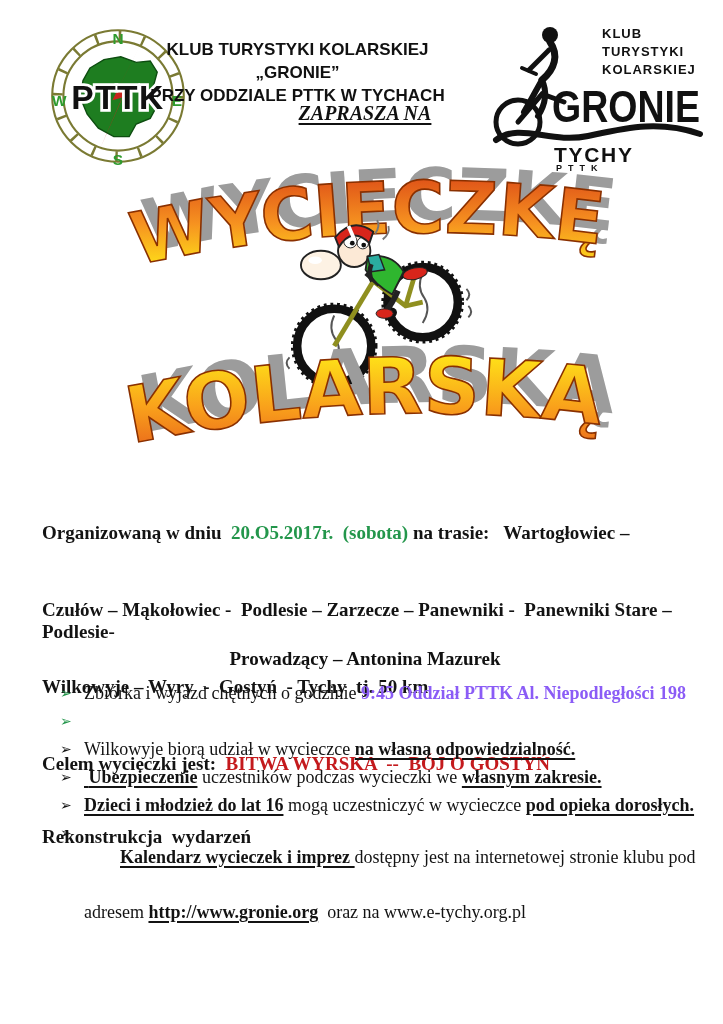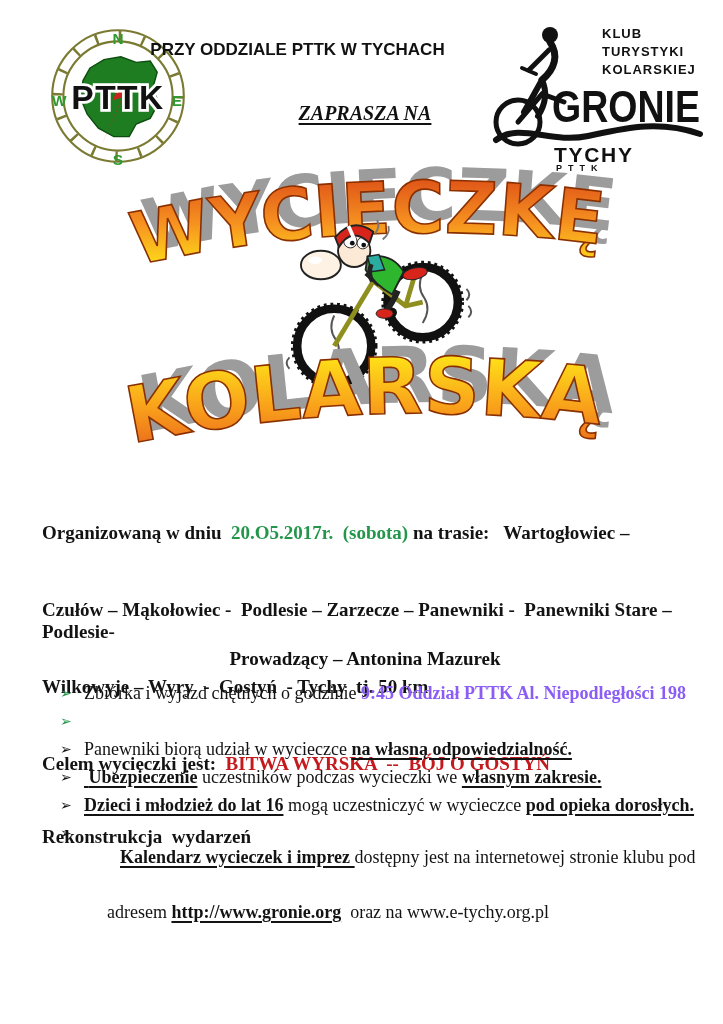--- a/index.html
+++ b/index.html
@@ -36,41 +36,42 @@
   
   .blist{position:absolute;left:60px;top:681px;width:645px;list-style:none;margin:0;padding:0;
          font-size:18px;color:#131313;}
   .blist li{display:flex;align-items:flex-start;margin-bottom:4px;min-height:24px;}
   .marker{flex:0 0 24px;width:24px;font-size:14px;line-height:24px;color:#131313;
           font-family:"DejaVu Sans",sans-serif;}
   .marker.mgreen{color:#23964B;}
   .btext{white-space:pre-wrap;line-height:24px;}
   .bu{font-weight:bold;text-decoration:underline;text-decoration-thickness:2px;text-underline-offset:3px;}
   .bg{font-weight:bold;color:#8b5cf6;}
-  .b6-line2{margin-top:7px;margin-left:23px;}
+  .b6-line2{margin-top:7px;}
 </style>
 </head>
 <body>
 
 <div class="page">
 
   <svg class="logo-pttk" viewBox="0 0 100 100">
     <circle cx="50" cy="50" r="47" fill="#ffffff" stroke="#7a7a33" stroke-width="1.5"></circle>
     <circle cx="50" cy="50" r="43" fill="none" stroke="#7a7a33" stroke-width="7" stroke-dasharray="1.8 15.1"></circle>
     <circle cx="50" cy="50" r="39" fill="none" stroke="#7a7a33" stroke-width="1.5"></circle>
     <path d="M30,30 L40,24 L52,22 L63,26 L73,25 L78,33 L75,44 L79,55 L73,66 L63,70 L58,79 L47,79 L36,73 L28,63 L23,51 L25,39 Z" fill="#1E7D20" stroke="#0D4D10" stroke-width="1"></path>
     <path d="M66,13 L49,47 L56,45 L37,88 L53,51 L46,53 Z" fill="#C8251E"></path>
     <text x="50" y="59" text-anchor="middle" font-family="Liberation Sans, sans-serif" font-size="24" font-weight="bold" fill="#111" stroke="#ffffff" stroke-width="4" paint-order="stroke" letter-spacing="1">PTTK</text>
     <text x="50" y="13" text-anchor="middle" font-family="Liberation Sans, sans-serif" font-size="11" font-weight="bold" fill="#2E9B2E">N</text>
     <text x="92" y="57" text-anchor="middle" font-family="Liberation Sans, sans-serif" font-size="11" font-weight="bold" fill="#2E9B2E">E</text>
     <text x="50" y="99" text-anchor="middle" font-family="Liberation Sans, sans-serif" font-size="11" font-weight="bold" fill="#2E9B2E">S</text>
     <text x="8" y="57" text-anchor="middle" font-family="Liberation Sans, sans-serif" font-size="11" font-weight="bold" fill="#2E9B2E">W</text>
   </svg>
 
   <div class="club-lines">
+    <div>KLUB TURYSTYKI KOLARSKIEJ „GRONIE”</div>
     <div>PRZY ODDZIALE PTTK W TYCHACH</div>
   </div>
   <div class="invite">ZAPRASZA NA</div>
 
   <svg class="logo-gronie" viewBox="0 0 214 150">
     <g stroke="#111" fill="none" stroke-linecap="round">
       <circle cx="26" cy="100" r="22" stroke-width="5"></circle>
       <path d="M26,100 L50,72 L72,80" stroke-width="5"></path>
       <path d="M58,20 C67,33 63,47 50,58" stroke-width="7"></path>
       <path d="M57,28 C49,36 43,42 37,48" stroke-width="5"></path>
@@ -170,21 +171,21 @@
   <ul class="blist">
     <li>
       <span class="marker mgreen">➢</span>
       <span class="btext"><span>Zbiórka i wyjazd chętnych o godzinie </span><span class="bg">9:45 Oddział PTTK Al. Niepodległości 198</span></span>
     </li>
     <li>
       <span class="marker mgreen">➢</span>
     </li>
     <li>
       <span class="marker">➢</span>
-      <span class="btext"><span>Panewniki biorą udział w wycieczce </span><span class="bu">na własną odpowiedzialność.</span></span>
+      <span class="btext"><span>Wilkowyje biorą udział w wycieczce </span><span class="bu">na własną odpowiedzialność.</span></span>
     </li>
     <li>
       <span class="marker">➢</span>
       <span class="btext"><span class="bu"> Ubezpieczenie</span><span> uczestników podczas wycieczki we </span><span class="bu">własnym zakresie.</span></span>
     </li>
     <li>
       <span class="marker">➢</span>
       <span class="btext"><span class="bu">Dzieci i młodzież do lat 16</span><span> mogą uczestniczyć w wycieczce </span><span class="bu">pod opieka dorosłych.</span></span>
     </li>
     <li>

